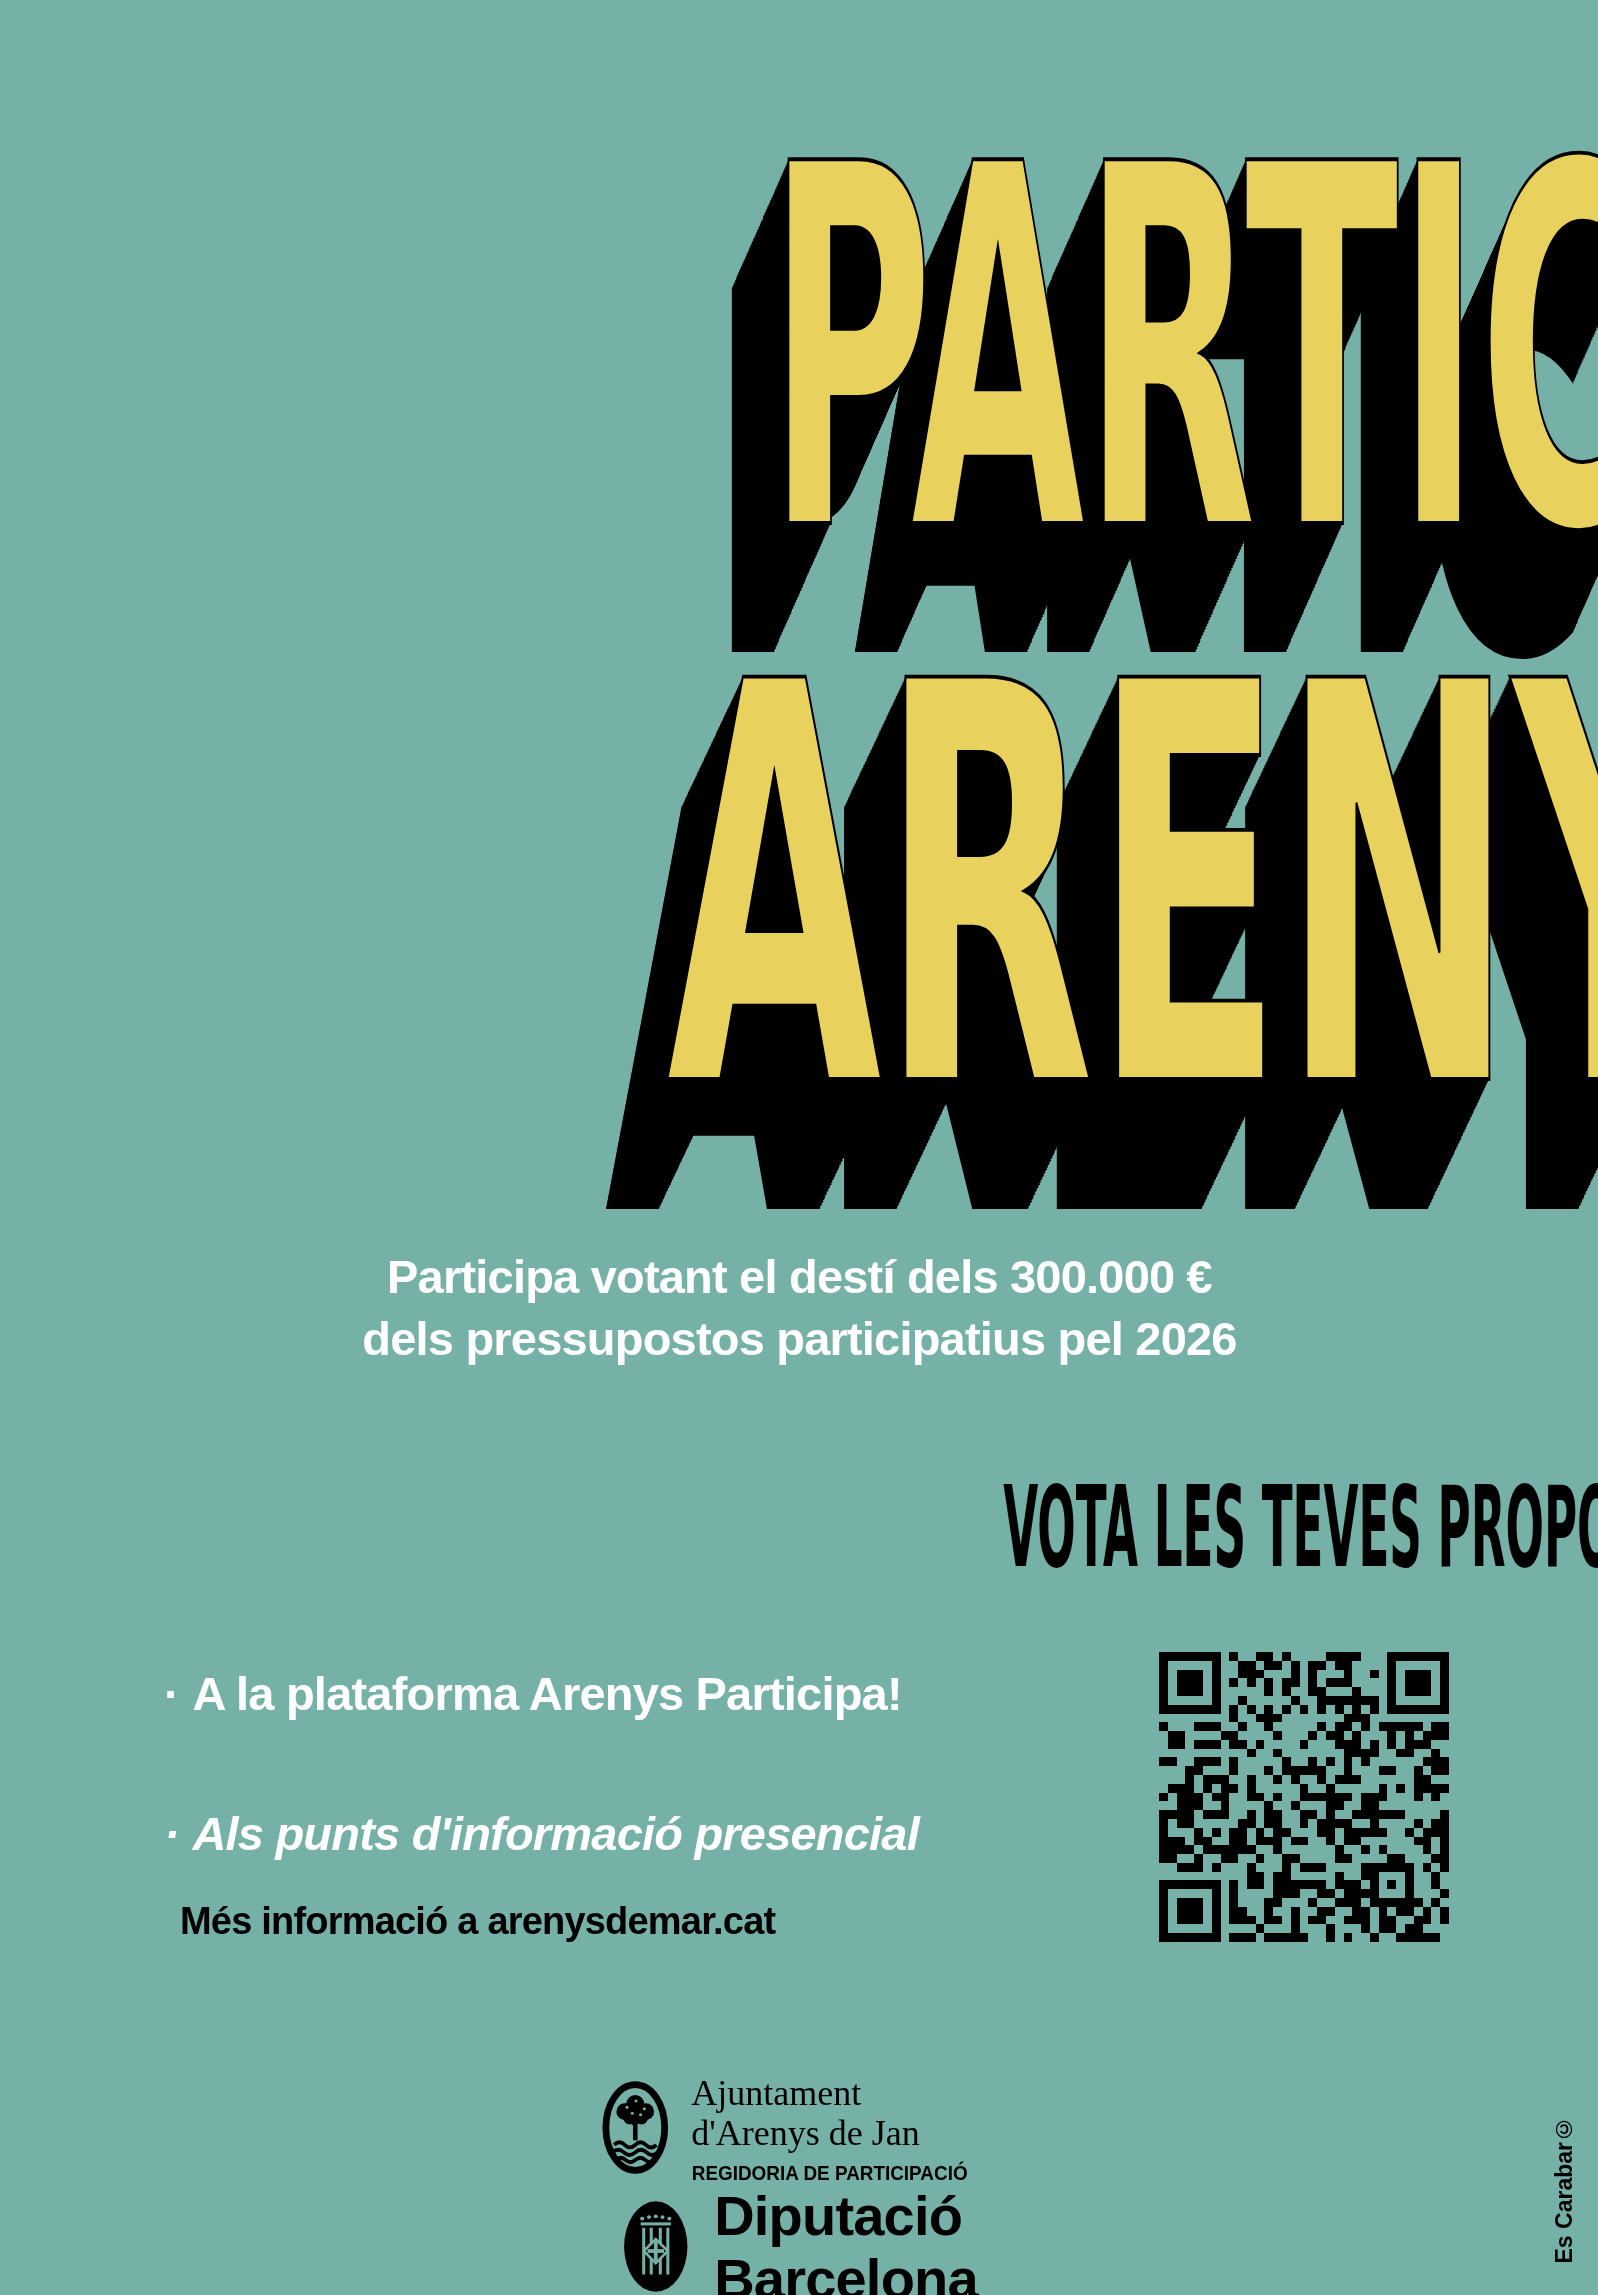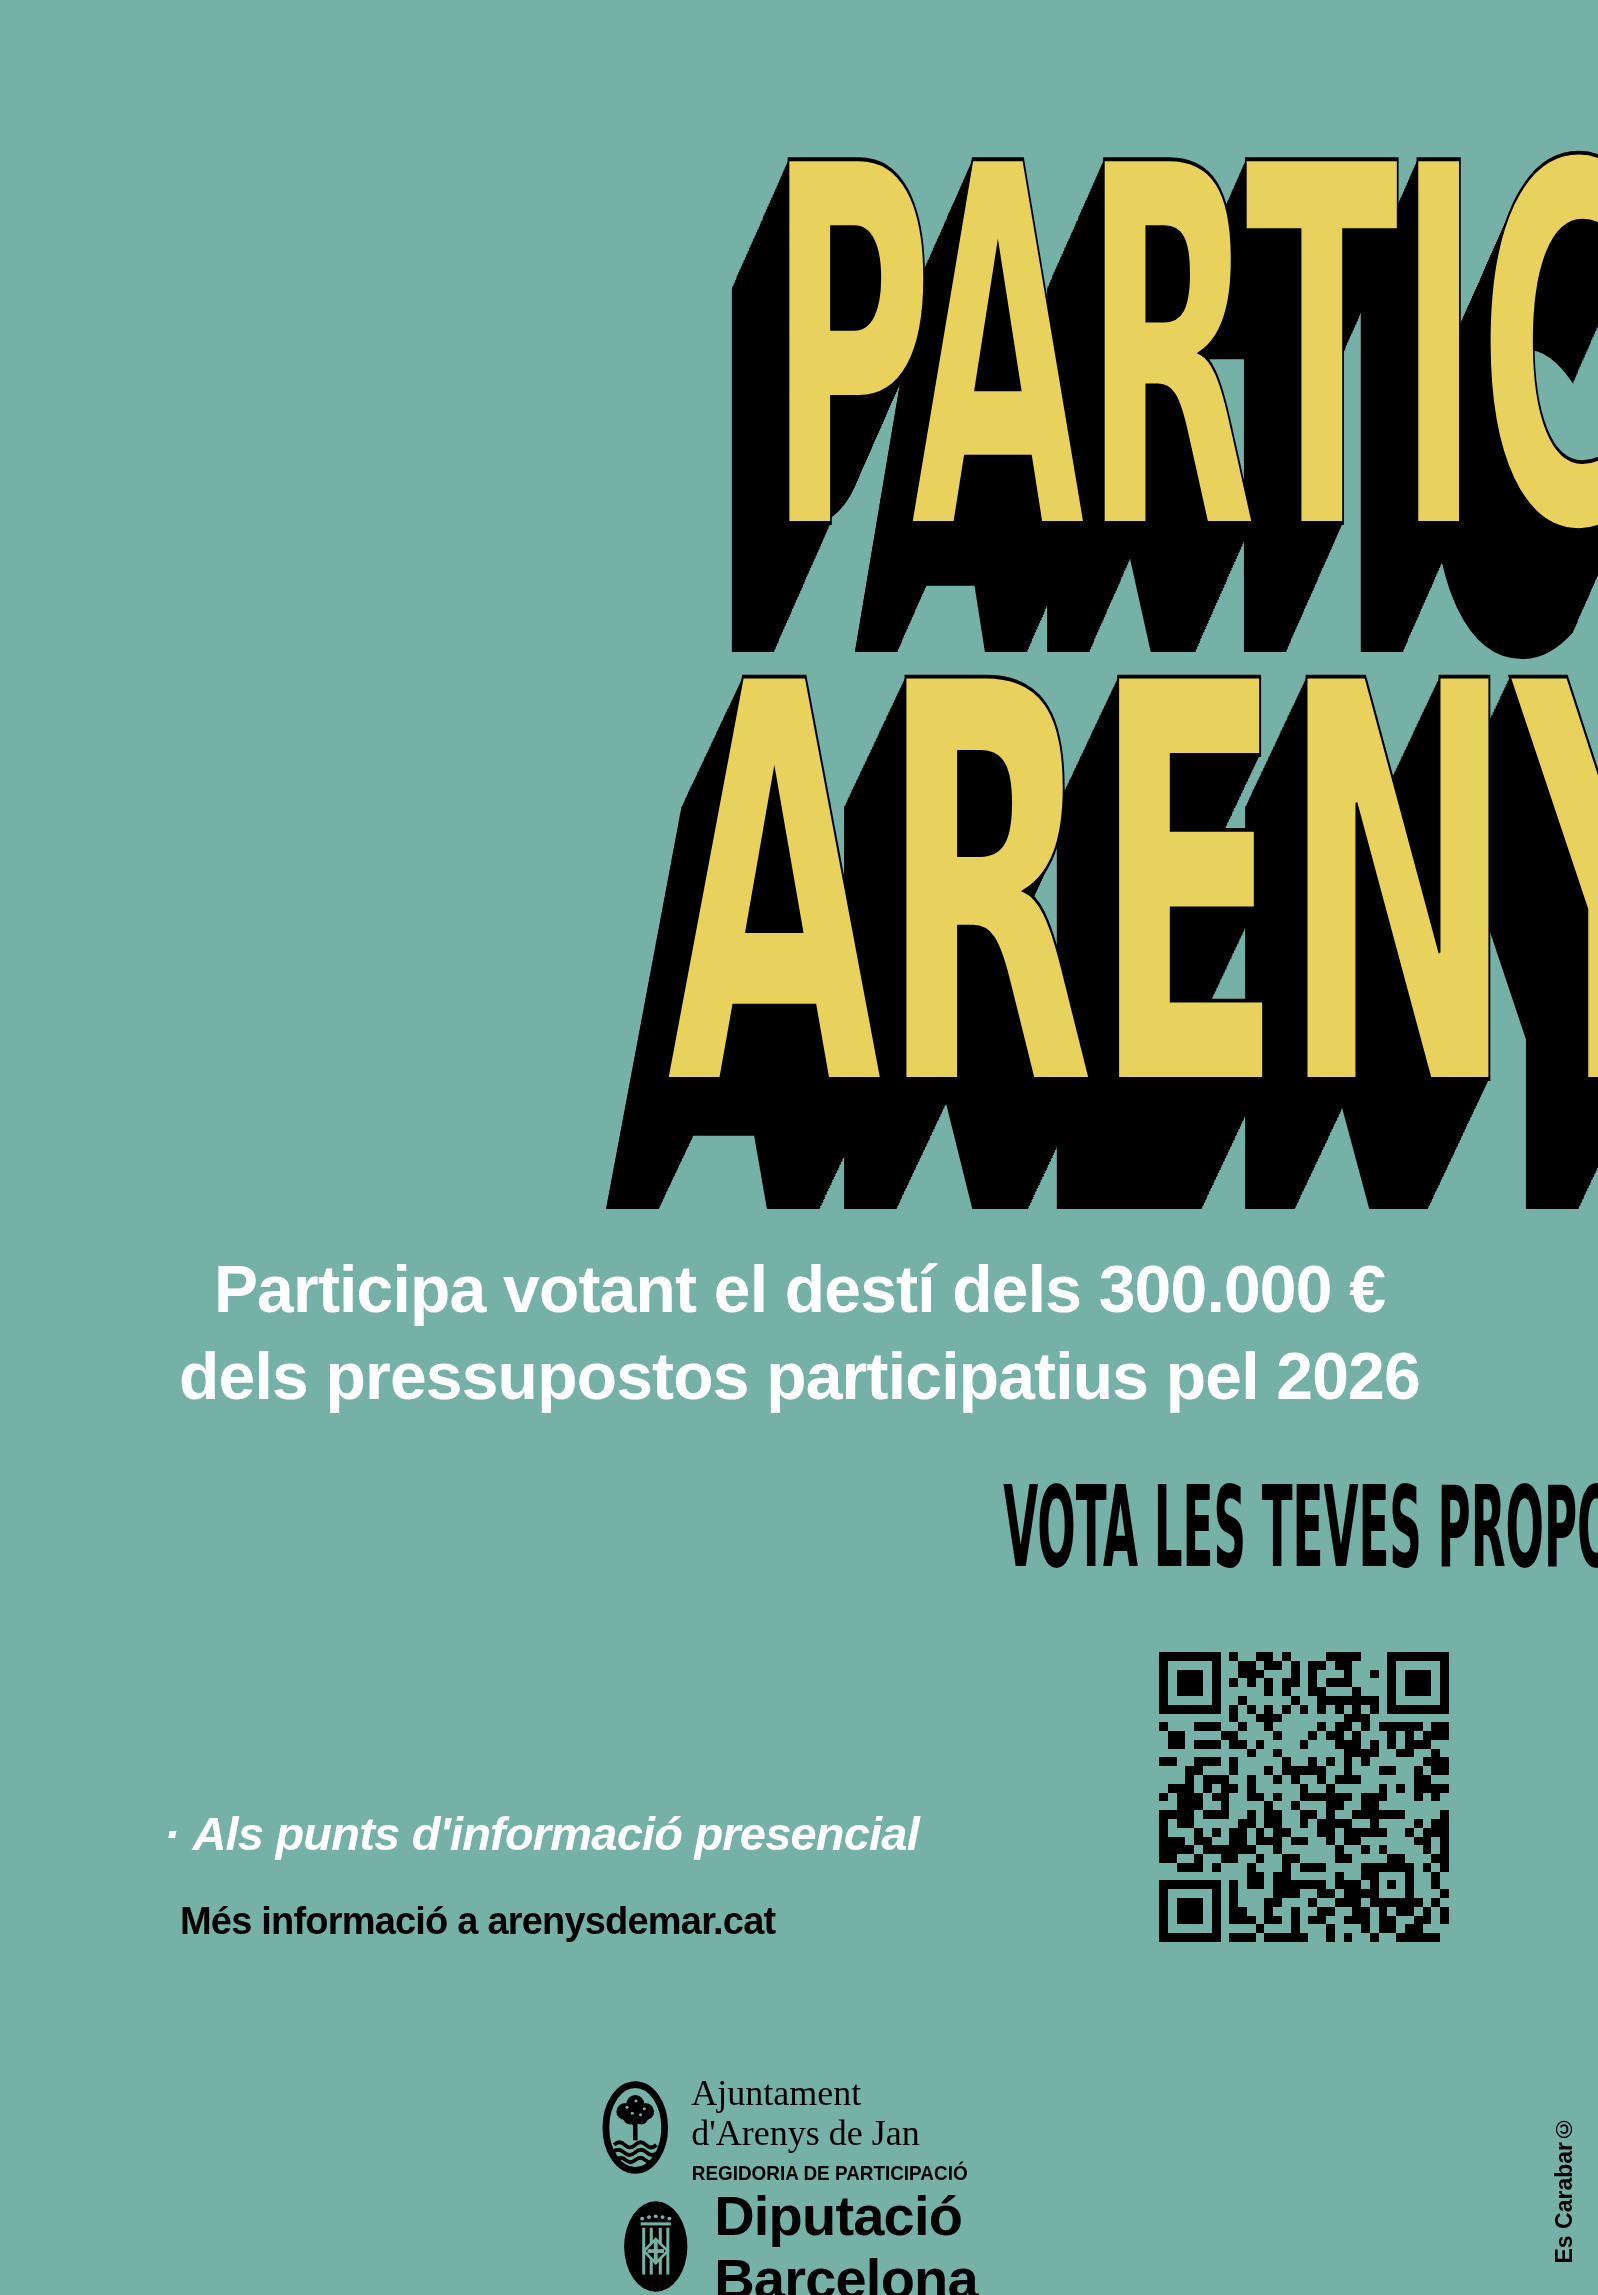--- a/index.html
+++ b/index.html
@@ -28,21 +28,21 @@
     transform-origin:top center;
   }
   .title-participa{top:101px;}
   .title-participa .title-text{font-size:499px;transform:scale(0.453,1);}
   .title-arenys{top:612px;}
   .title-arenys .title-text{font-size:552px;transform:scale(0.507,1);}
   
   .subtitle{
     position:absolute;top:1246px;left:0;width:100%;
     text-align:center;color:var(--light);
-    font-weight:bold;font-size:66px;line-height:1.32;
+    font-weight:bold;font-size:47px;line-height:1.32;
     letter-spacing:-0.8px;
   }
   
   .deadline-row{position:absolute;top:1471px;left:0;width:100%;text-align:center;white-space:nowrap;line-height:1;}
   .deadline-text{
     display:inline-block;
     font-family:"DejaVu Sans",sans-serif;
     font-weight:bold;color:var(--ink);
     font-size:113px;
     transform:scale(0.40,1);
@@ -111,20 +111,23 @@
 
   <div class="subtitle">
     <div>Participa votant el destí dels 300.000 €</div>
     <div>dels pressupostos participatius pel 2026</div>
   </div>
 
   <div class="deadline-row">
     <span class="deadline-text">VOTA LES TEVES PROPOSTES FINS AL 19 D'OCTUBRE</span>
   </div>
 
+  <div class="bullet-line bullet-1">
+    <span class="bullet-marker">·</span><span>A la plataforma Arenys Participa!</span>
+  </div>
   <div class="bullet-line bullet-2">
     <span class="bullet-marker">·</span><span>Als punts d'informació presencial</span>
   </div>
   <div class="more-info">Més informació a arenysdemar.cat</div>
 
   <div class="qr" id="qr">
       <div class="m d"></div>
       <div class="m d"></div>
       <div class="m d"></div>
       <div class="m d"></div>

